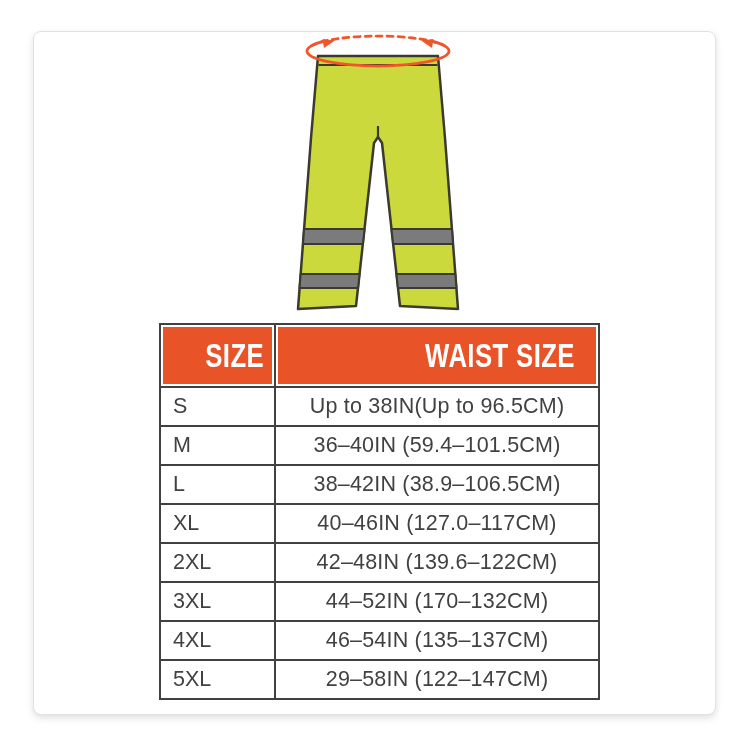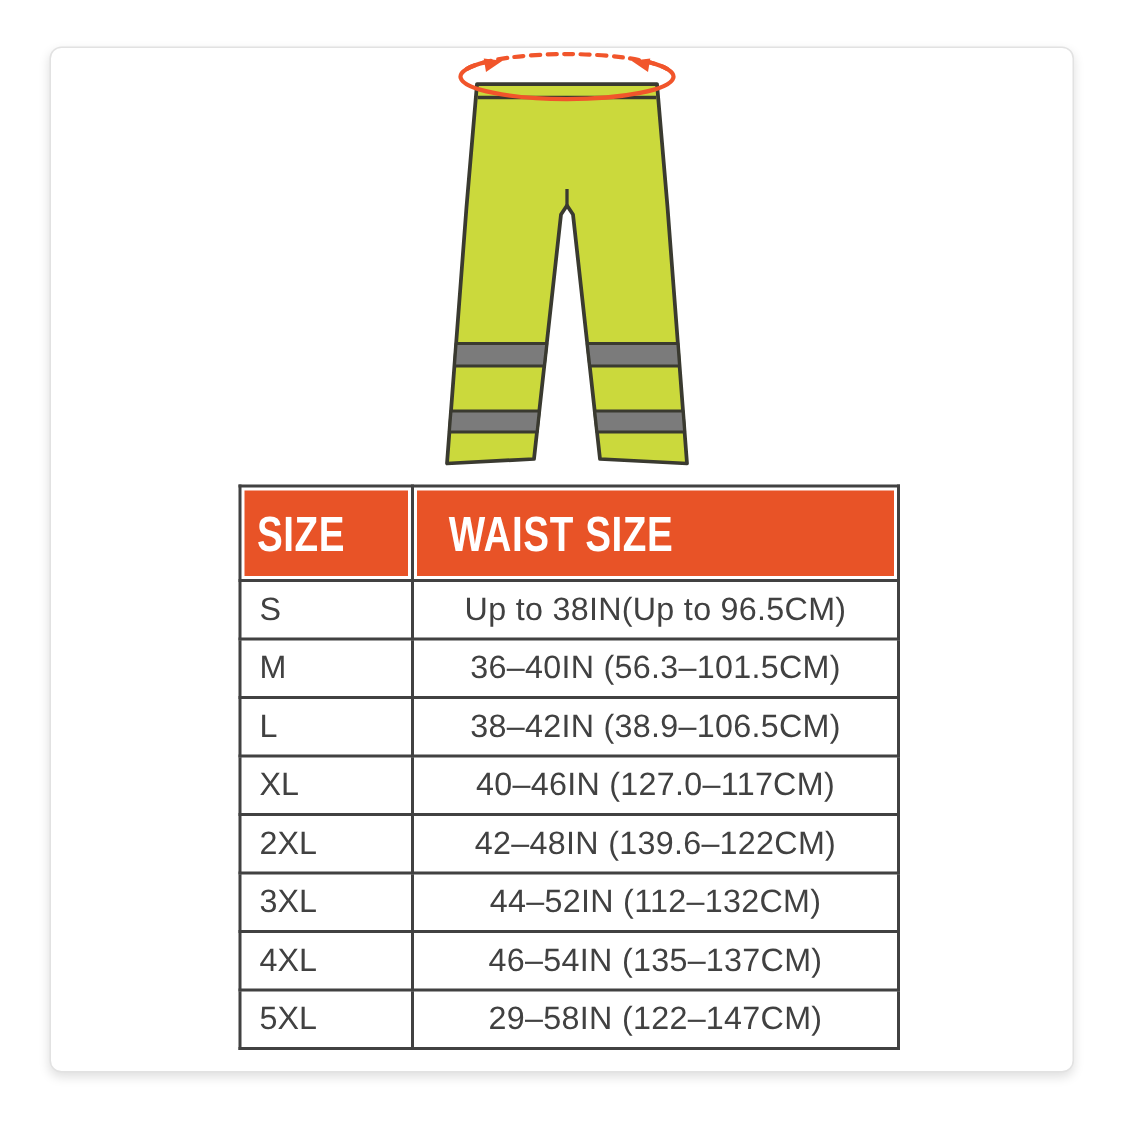--- a/index.html
+++ b/index.html
@@ -30,21 +30,21 @@
   .size-table{
     position:absolute;left:125px;top:291px;width:439px;
     border-collapse:collapse;table-layout:fixed;
   }
   .size-table th,.size-table td{
     border:2px solid var(--table-border);
   }
   .size-table th{background:#ffffff;padding:2px;height:63px;}
   .th-inner{
     background:var(--header-bg);color:var(--header-text);
-    height:100%;display:flex;align-items:center;justify-content:flex-start;
+    height:100%;display:flex;align-items:center;justify-content:flex-end;
   }
   .th-inner span{
     display:inline-block;font-size:33px;font-weight:700;letter-spacing:0.5px;
     transform:scaleX(0.78);white-space:nowrap;
   }
   .size-table td{
     height:39px;font-size:21.5px;color:var(--row-text);
     background:var(--card-bg);vertical-align:middle;
   }
   td.col-size{text-align:left;padding-left:12px;}
@@ -89,37 +89,37 @@
           </th>
         </tr>
       </thead>
       <tbody>
         <tr>
           <td class="col-size">S</td>
           <td class="col-waist">Up to 38IN(Up to 96.5CM)</td>
         </tr>
         <tr>
           <td class="col-size">M</td>
-          <td class="col-waist">36–40IN (56.3–101.5CM)</td>
+          <td class="col-waist">36–40IN (59.4–101.5CM)</td>
         </tr>
         <tr>
           <td class="col-size">L</td>
           <td class="col-waist">38–42IN (38.9–106.5CM)</td>
         </tr>
         <tr>
           <td class="col-size">XL</td>
           <td class="col-waist">40–46IN (127.0–117CM)</td>
         </tr>
         <tr>
           <td class="col-size">2XL</td>
           <td class="col-waist">42–48IN (139.6–122CM)</td>
         </tr>
         <tr>
           <td class="col-size">3XL</td>
-          <td class="col-waist">44–52IN (112–132CM)</td>
+          <td class="col-waist">44–52IN (170–132CM)</td>
         </tr>
         <tr>
           <td class="col-size">4XL</td>
           <td class="col-waist">46–54IN (135–137CM)</td>
         </tr>
         <tr>
           <td class="col-size">5XL</td>
           <td class="col-waist">29–58IN (122–147CM)</td>
         </tr>
       </tbody>

